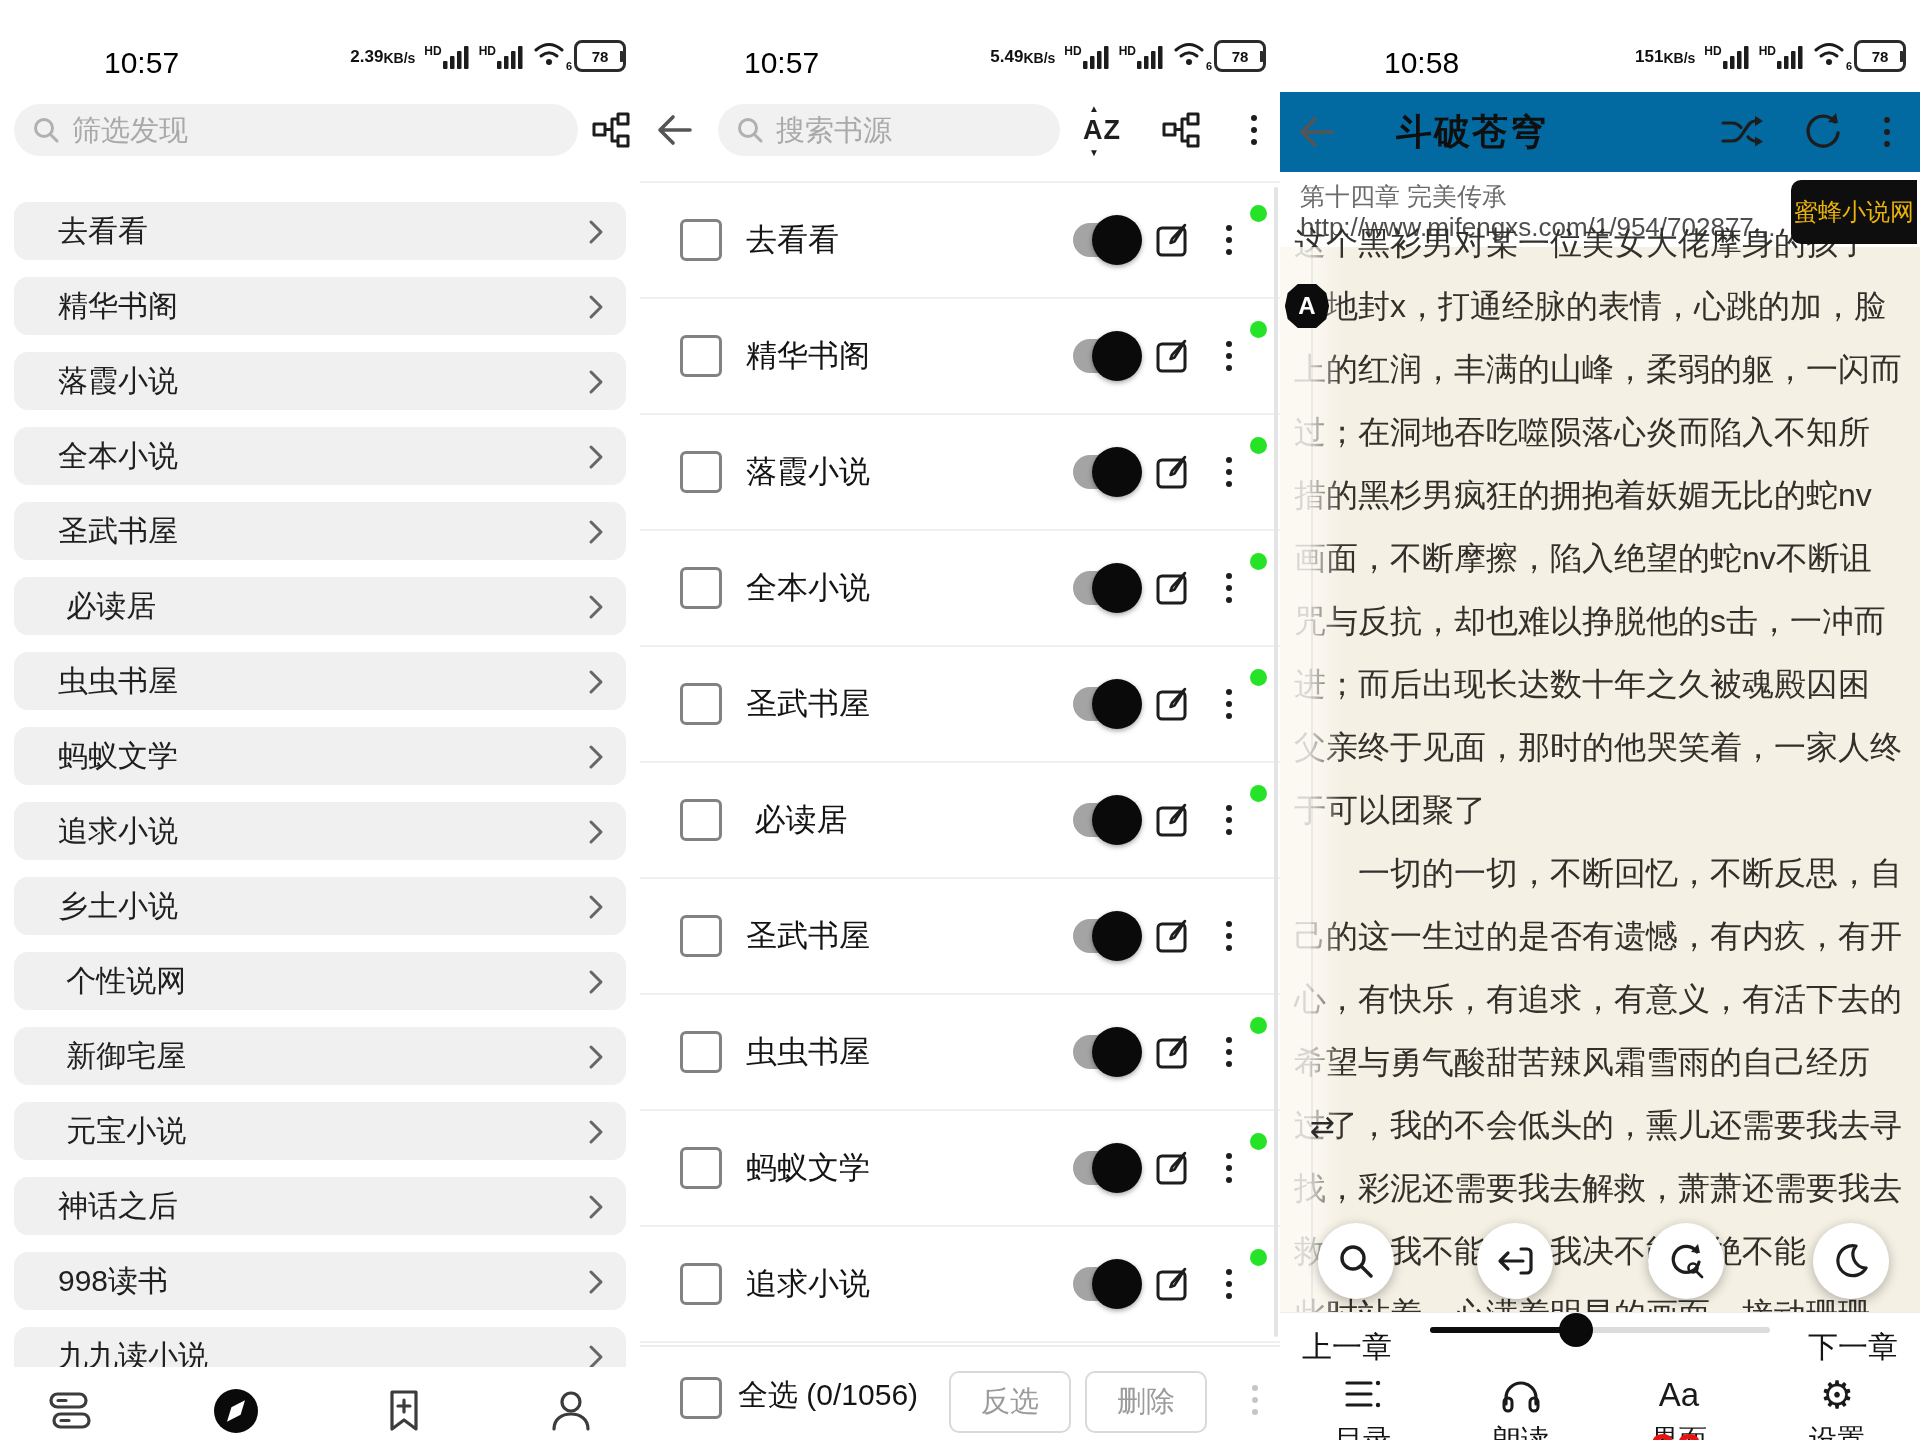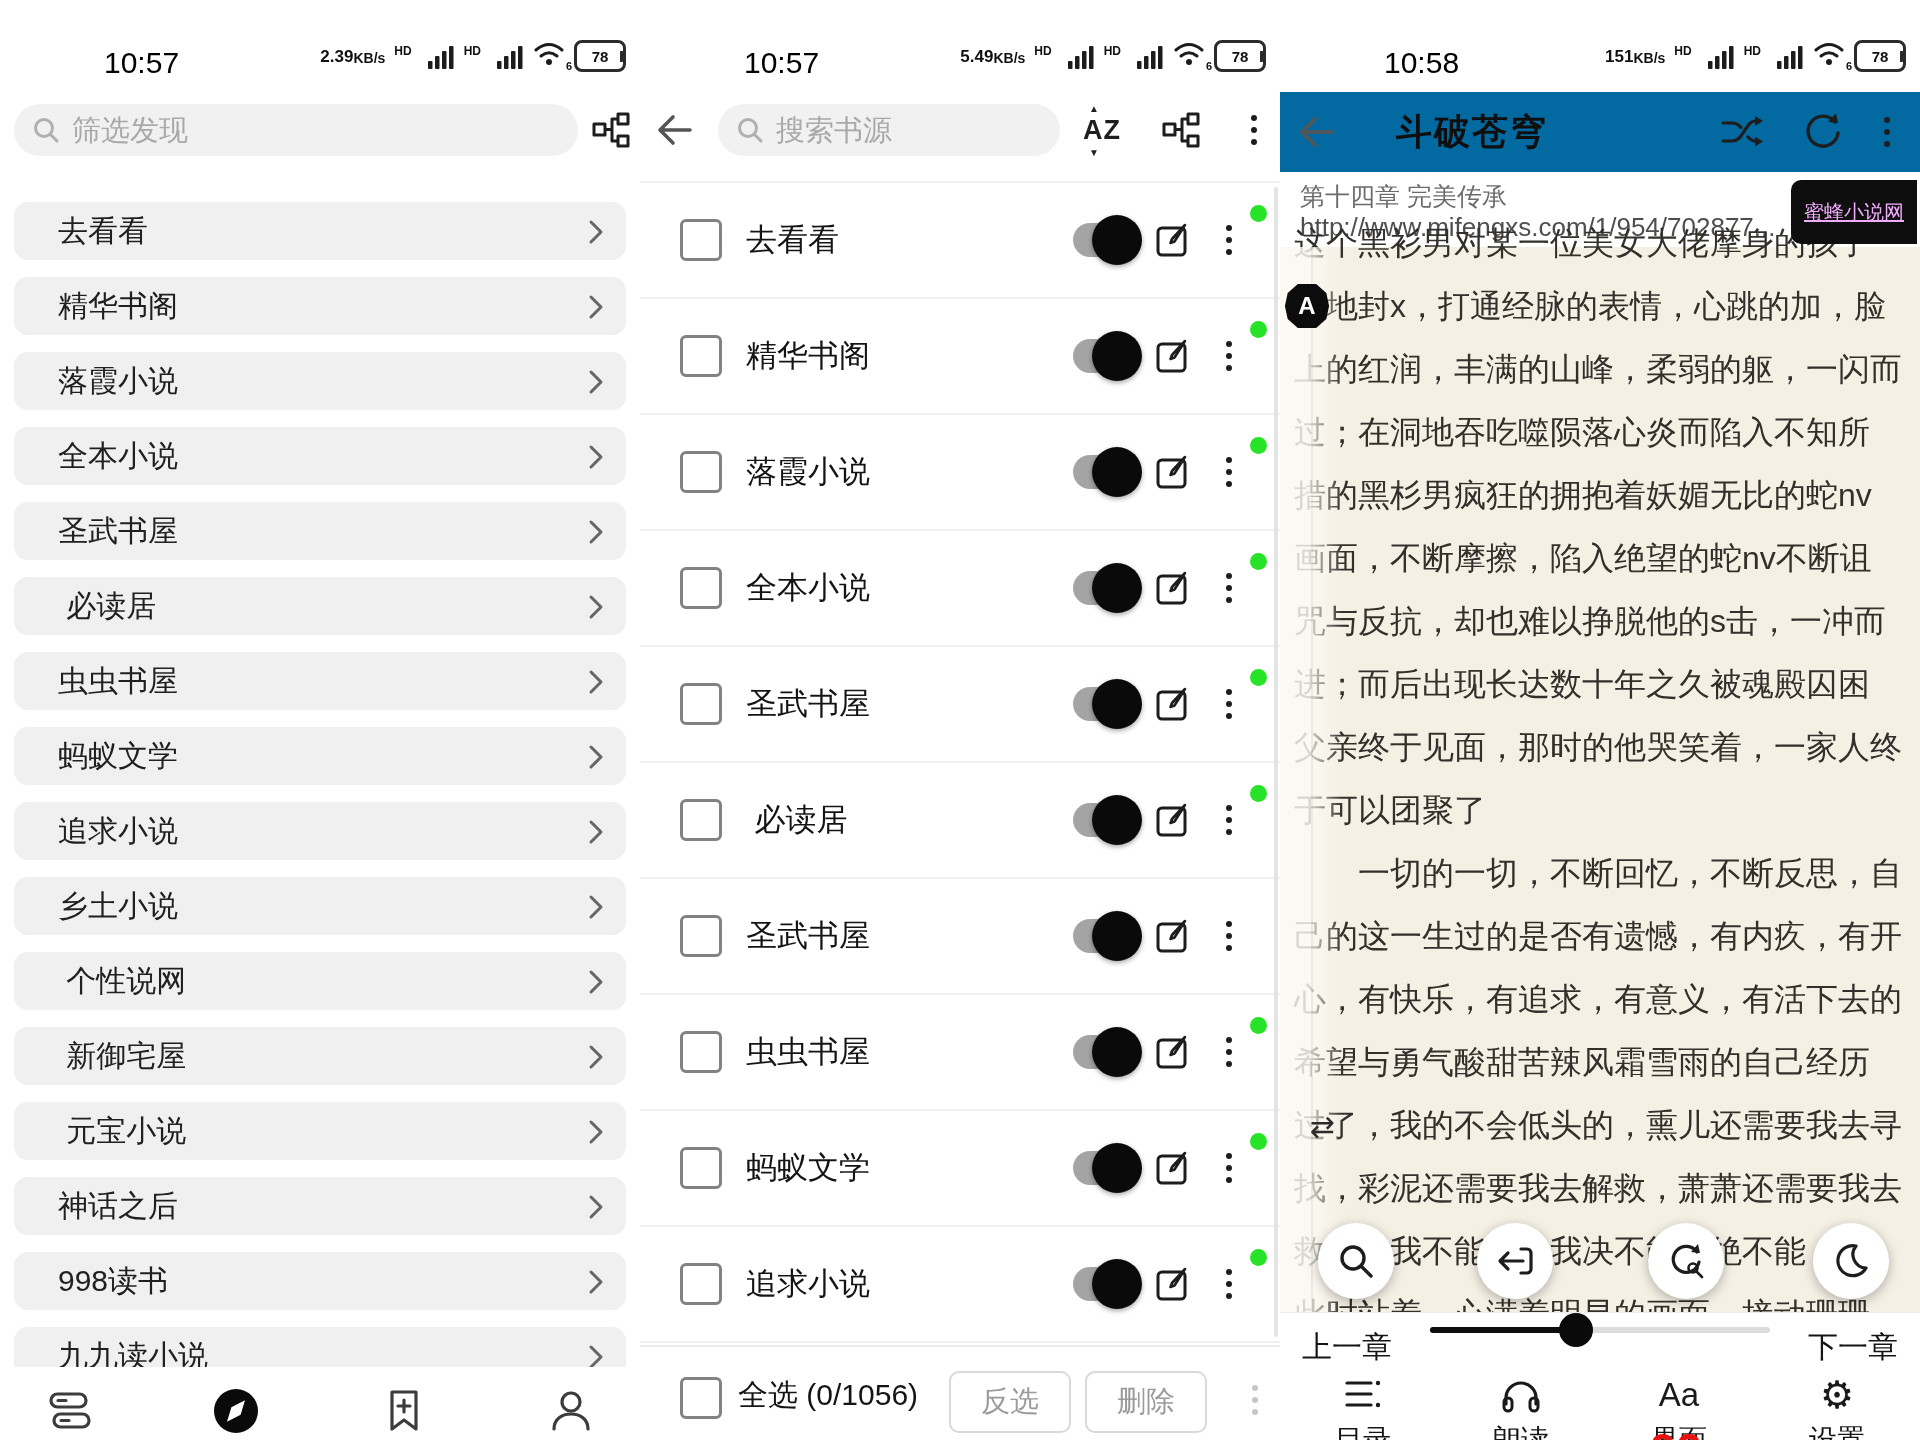--- a/index.html
+++ b/index.html
@@ -7,21 +7,21 @@
     font-family:"Liberation Sans","DejaVu Sans",sans-serif;color:#111;overflow:hidden;}
   .panel{position:relative;width:640px;height:1440px;overflow:hidden;background:#fff;flex:none;margin-top:32px;}
 
   
   .statusbar{position:absolute;top:0;left:0;right:0;height:60px;}
   .sb-time{position:absolute;left:104px;top:14px;font-size:30px;font-weight:500;color:#000;}
   .sb-right{position:absolute;right:16px;top:8px;display:flex;align-items:center;gap:9px;}
   .sb-speed{display:flex;align-items:flex-end;line-height:1;}
   .sb-speed .v{font-size:17px;font-weight:600;color:#111;}
   .sb-speed .u{font-size:14px;font-weight:600;color:#111;margin-top:2px;}
-  .sim{display:flex;align-items:flex-start;gap:16px;}
+  .sim{display:flex;align-items:flex-start;gap:1px;}
   .sim .hd{font-size:12px;font-weight:700;color:#111;line-height:1;margin-top:1px;}
   .batt{position:relative;width:46px;height:26px;border:3px solid #2b2b2b;border-radius:8px;
     display:flex;align-items:center;justify-content:center;}
   .batt .num{font-size:15px;font-weight:600;color:#111;}
   .batt-tip{width:4px;height:11px;background:#2b2b2b;border-radius:0 2px 2px 0;margin-left:-6px;}
   .wifi{position:relative;}
   .wifi .gen{position:absolute;right:-7px;bottom:-1px;font-size:11px;font-weight:700;color:#111;}
 
   
   .pill{position:absolute;top:72px;height:52px;background:#f1f1f1;border-radius:26px;
@@ -76,21 +76,21 @@
   .fbtn.del{left:445px;}
   .foot-kebab{position:absolute;left:612px;top:50px;}
 
   
   .rd-toolbar{position:absolute;top:60px;left:0;right:0;height:80px;background:#0369a1;}
   .rd-title{position:absolute;left:116px;top:16px;font-size:36px;font-weight:700;color:#0f0f0f;letter-spacing:2px;}
   .chapinfo{position:absolute;top:140px;left:0;right:0;height:75px;background:#fff;}
   .chap-name{position:absolute;left:20px;top:8px;font-size:25px;color:#6b6b6b;}
   .chap-url{position:absolute;left:20px;top:40px;font-size:26px;color:#4e4e4e;}
   .src-badge{position:absolute;right:3px;top:148px;width:126px;height:64px;background:#0e0e0e;border-radius:10px 0 0 10px;
-    display:flex;align-items:center;justify-content:center;color:#f0abfc;font-size:20px;z-index:8;text-decoration:underline;}
+    display:flex;align-items:center;justify-content:center;color:#eab308;font-size:24px;z-index:8;}
   .paper{position:absolute;top:215px;left:0;right:0;bottom:0;background:#f5f0e4;}
   .rtext{position:absolute;top:-35px;left:0;right:0;padding:0 18px 0 14px;font-size:32px;color:#33302b;}
   .rline{height:63px;line-height:63px;white-space:pre;}
   .page-strip{position:absolute;top:0;left:0;bottom:0;width:64px;z-index:2;
     background:linear-gradient(to right,rgba(253,251,246,.82) 0px,rgba(253,251,246,.82) 30px,rgba(253,251,246,0) 62px);}
   .strip-line{position:absolute;top:0;left:31px;bottom:0;width:2px;background:rgba(0,0,0,.06);z-index:3;}
   .abadge{position:absolute;left:4px;top:36px;width:46px;height:46px;background:#0c0c0c;color:#fff;z-index:4;
     display:flex;align-items:center;justify-content:center;font-size:24px;font-weight:700;
     clip-path:polygon(30% 2%,70% 2%,92% 22%,98% 50%,92% 78%,70% 98%,30% 98%,8% 78%,2% 50%,8% 22%);}
   .swapglyph{position:absolute;left:30px;top:862px;font-size:30px;color:#2b2b2b;z-index:4;}

